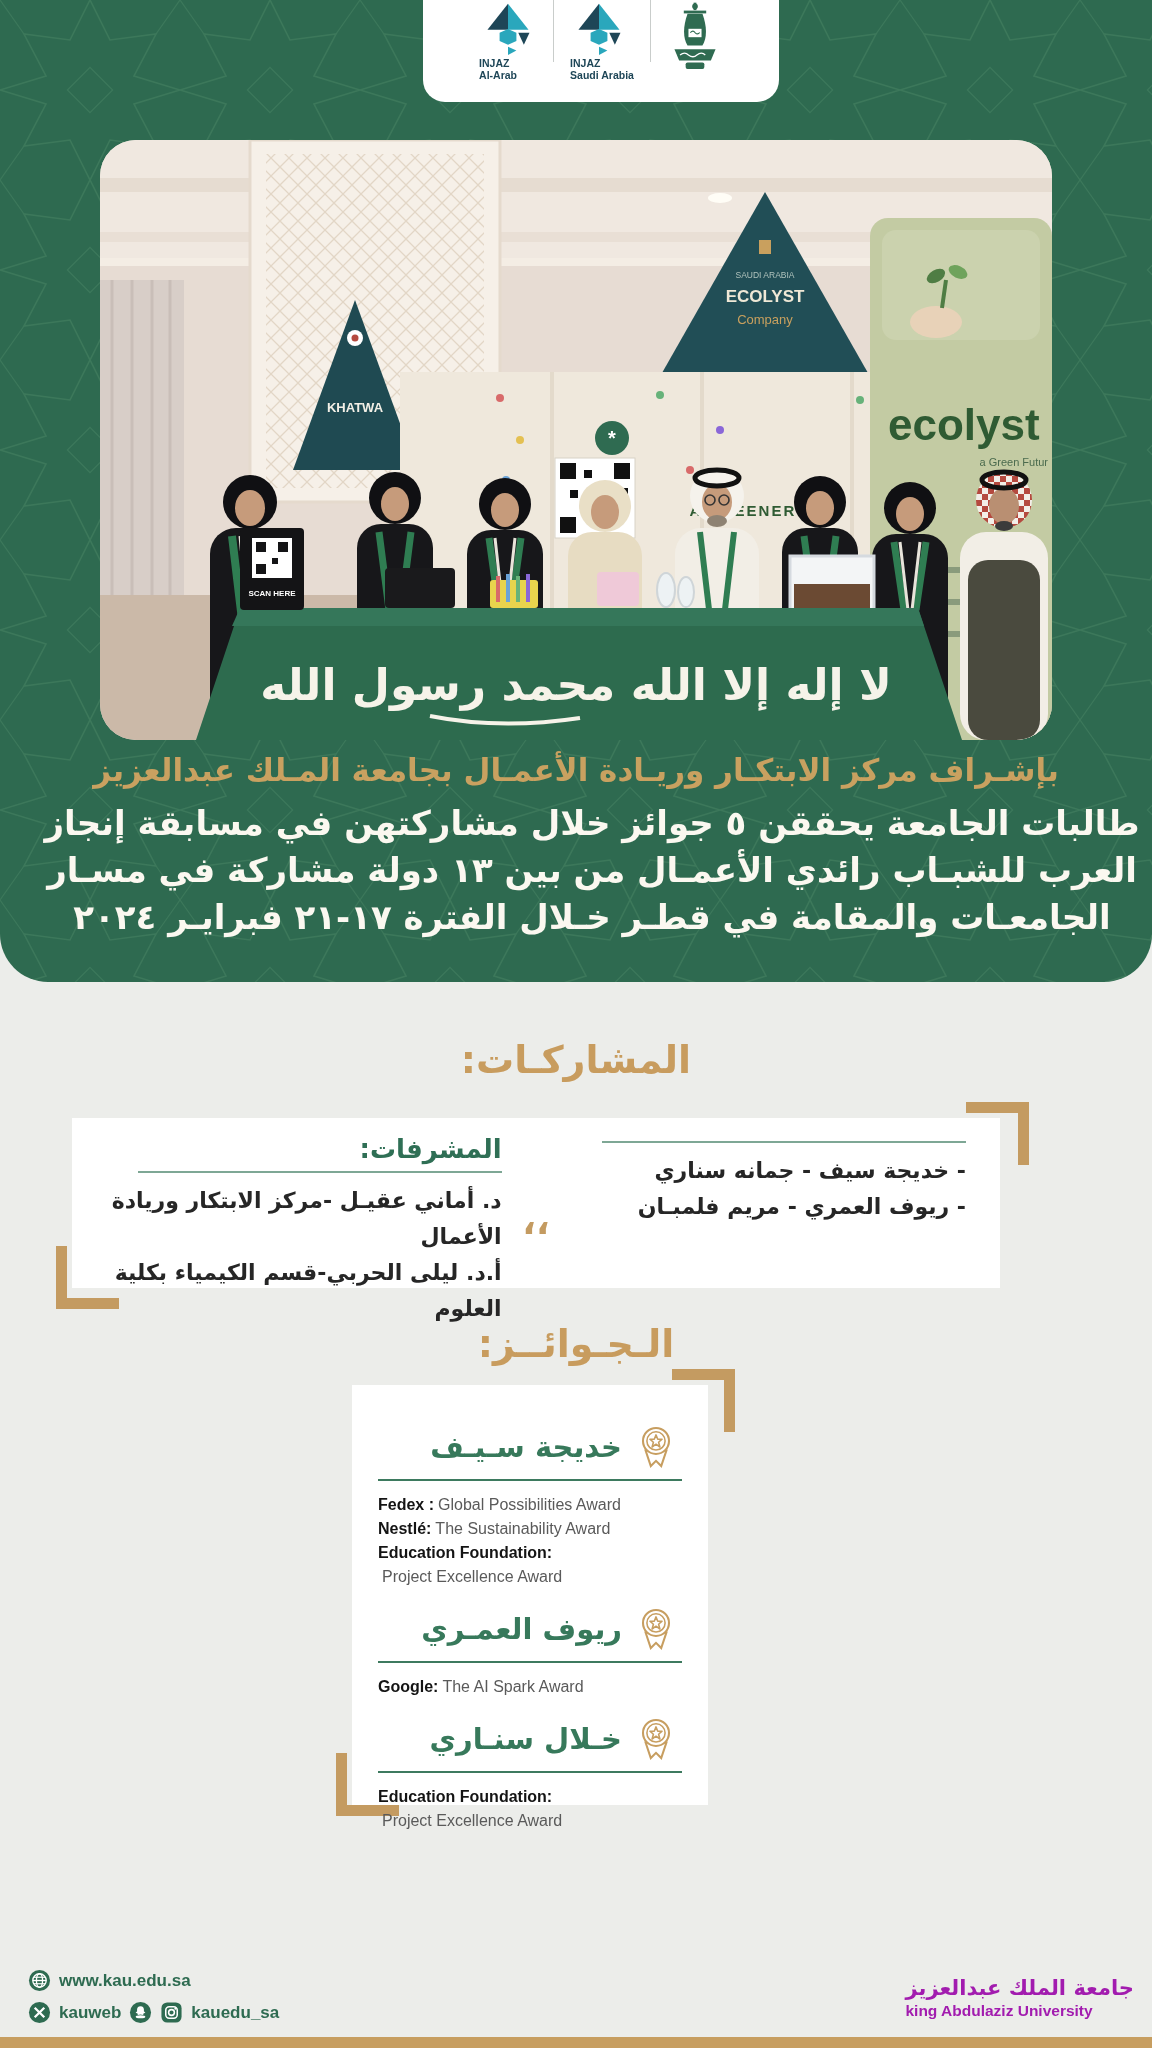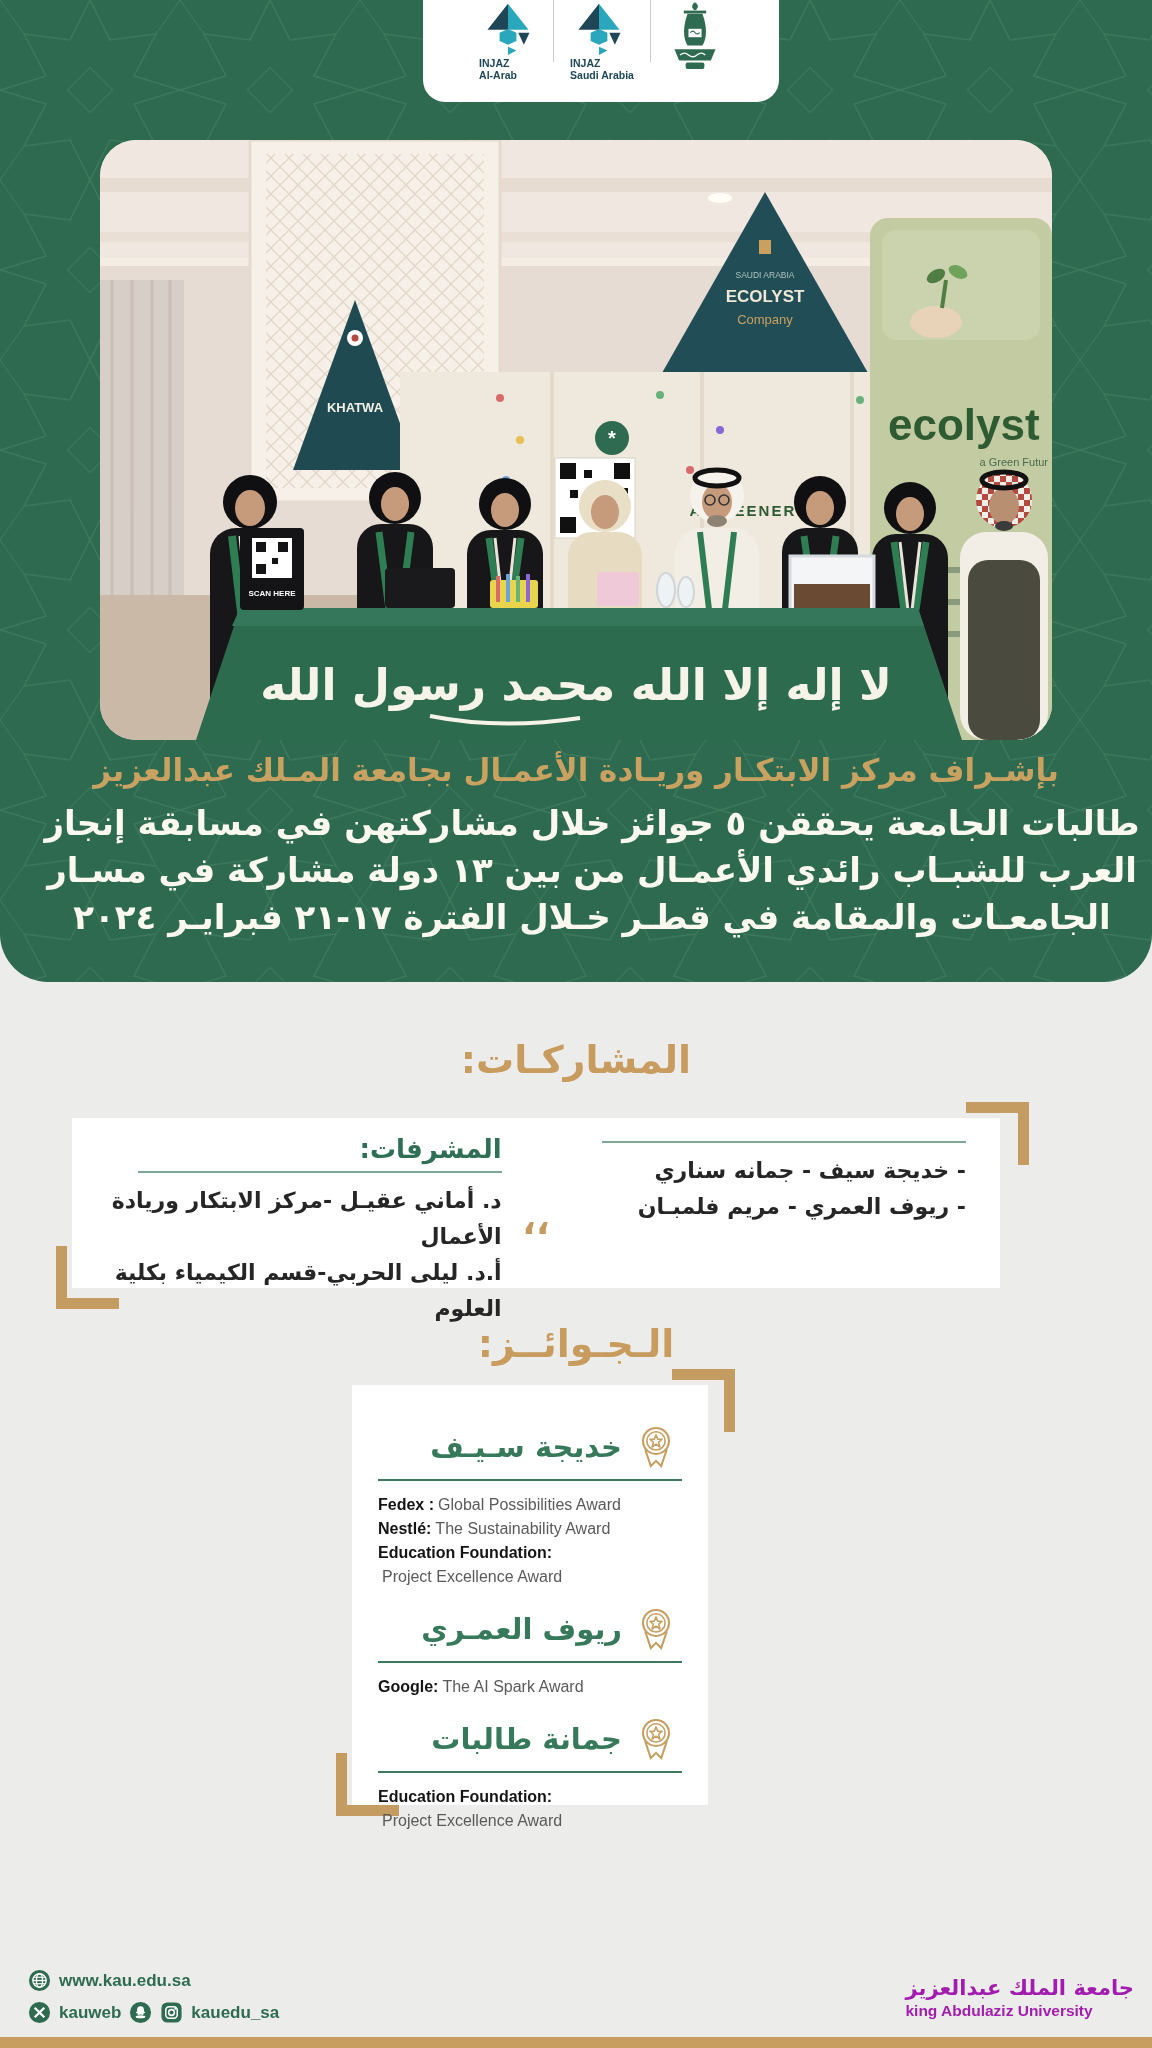--- a/index.html
+++ b/index.html
@@ -360,21 +360,21 @@
         <div class="award-name">ريوف العمـري</div>
         <svg width="52" height="52" viewBox="0 0 60 52">
             <use href="#medal-icon"></use>
           </svg>
       </div>
       <div class="award-rule"></div>
       <div class="award-line"><b>Google:</b><span>The AI Spark Award</span></div>
     </div>
     <div class="award-entry">
       <div class="award-name-row">
-        <div class="award-name">جمانة طالبات</div>
+        <div class="award-name">خـلال سنـاري</div>
         <svg width="52" height="52" viewBox="0 0 60 52">
             <use href="#medal-icon"></use>
           </svg>
       </div>
       <div class="award-rule"></div>
       <div class="award-line"><b>Education Foundation:</b><span></span></div>
       <div class="award-line"><b></b><span>Project Excellence Award</span></div>
     </div>
   </div>
 

